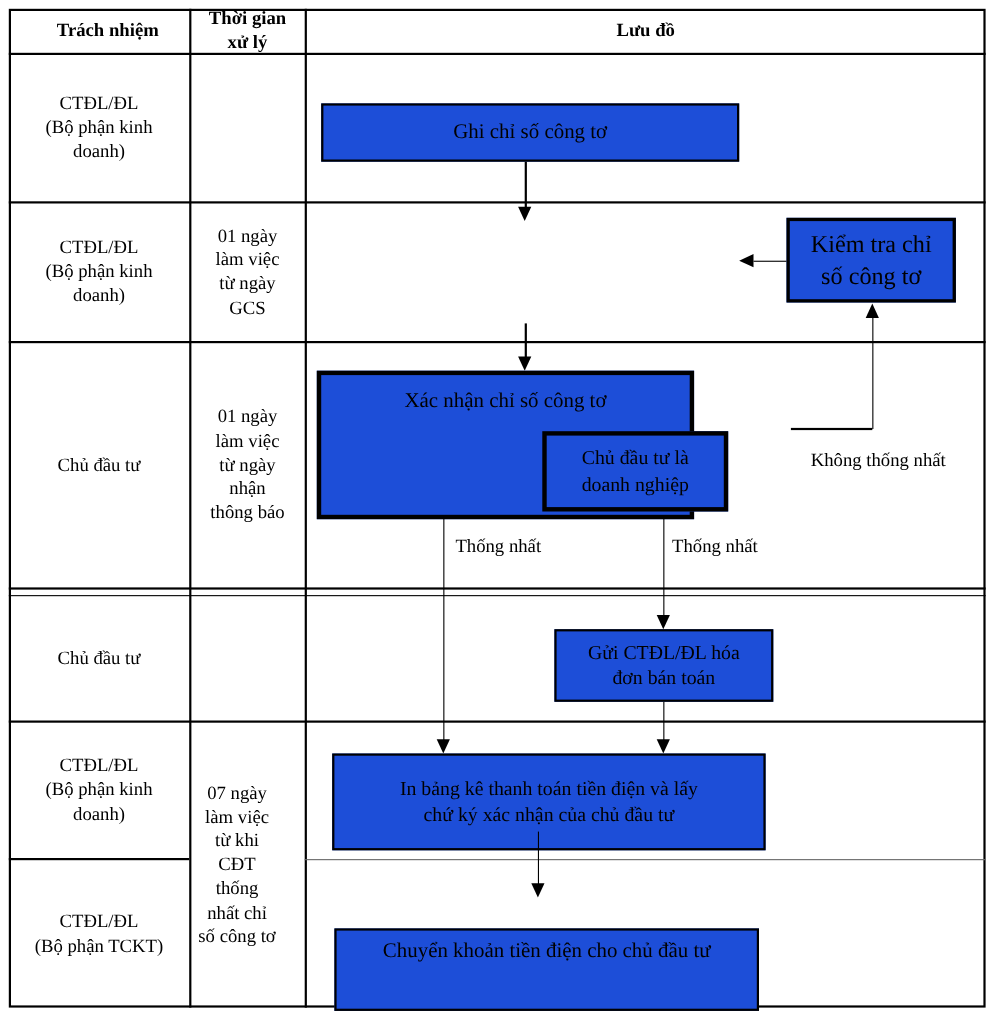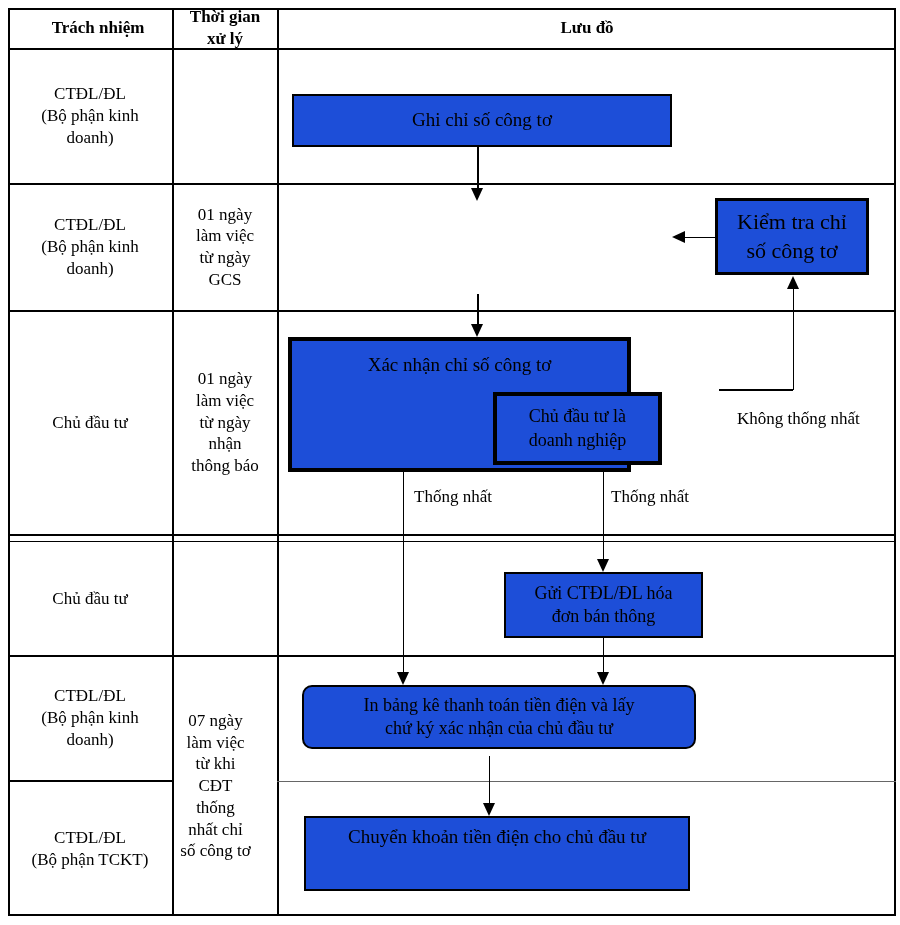--- a/index.html
+++ b/index.html
@@ -148,31 +148,31 @@
   </div>
 
   <div class="cline" style="left:602.5px; top:471px; width:1.5px; height:89px;"></div>
   <div class="arr arr-down" style="left:597px; top:559px;"></div>
   <div class="flabel" style="left:611px; top:487px;">
     <span>Thống nhất</span>
   </div>
 
   <div class="fbox" style="left:504px; top:572px; width:199px; height:66px; font-size:18px;">
     <span class="pre">Gửi CTĐL/ĐL hóa
-đơn bán thông</span>
+đơn bán toán</span>
   </div>
 
   <div class="cline" style="left:602.5px; top:638px; width:1.5px; height:35px;"></div>
   <div class="arr arr-down" style="left:597px; top:672px;"></div>
 
-  <div class="fbox" style="left:302px; top:685px; width:394px; height:64px; font-size:18px;border-radius:10px;">
+  <div class="fbox" style="left:302px; top:685px; width:394px; height:88px; font-size:18px;">
     <span class="pre">In bảng kê thanh toán tiền điện và lấy
 chứ ký xác nhận của chủ đầu tư</span>
   </div>
 
   <div class="cline" style="left:488.5px; top:756px; width:1.5px; height:48px;"></div>
   <div class="arr arr-down" style="left:483px; top:803px;"></div>
 
-  <div class="fbox" style="left:304px; top:816px; width:386px; height:75px; padding-bottom:32px;">
+  <div class="fbox" style="left:304px; top:844px; width:386px; height:75px; padding-bottom:32px;">
     <span>Chuyển khoản tiền điện cho chủ đầu tư</span>
   </div>
 
 </div>
 
 </body></html>

